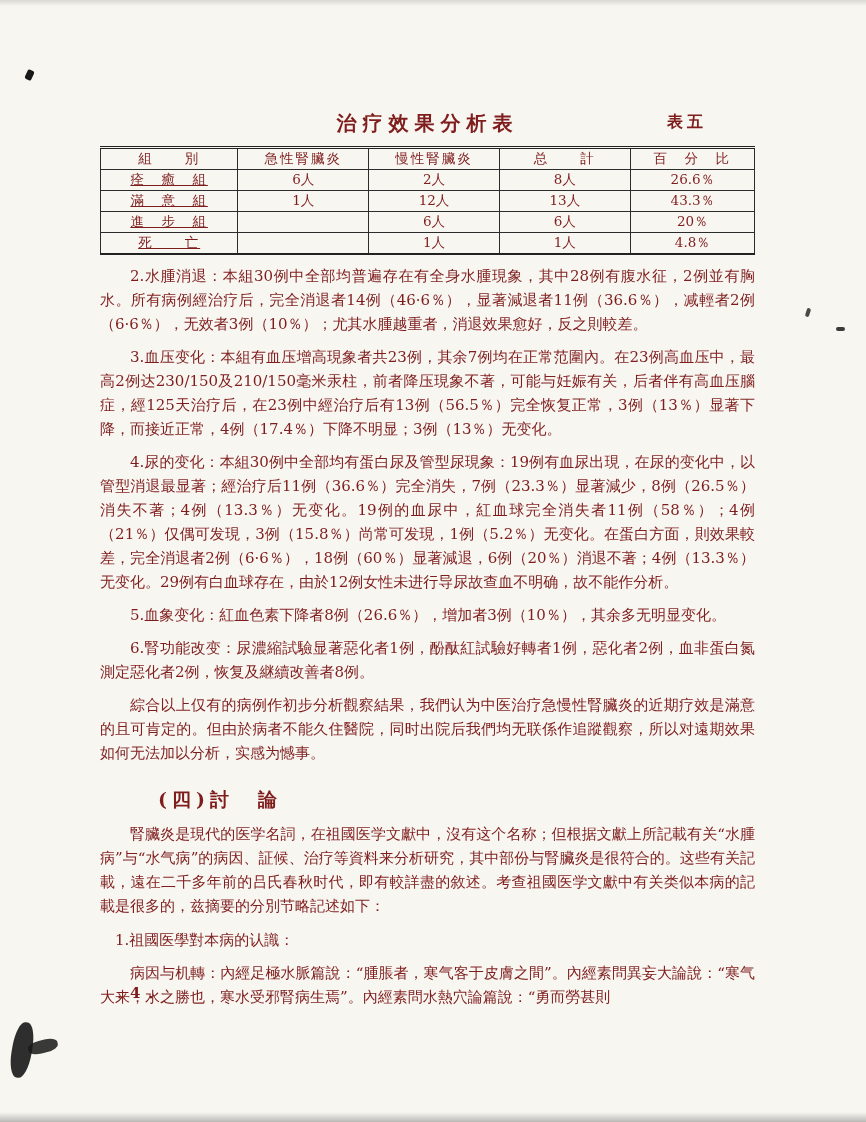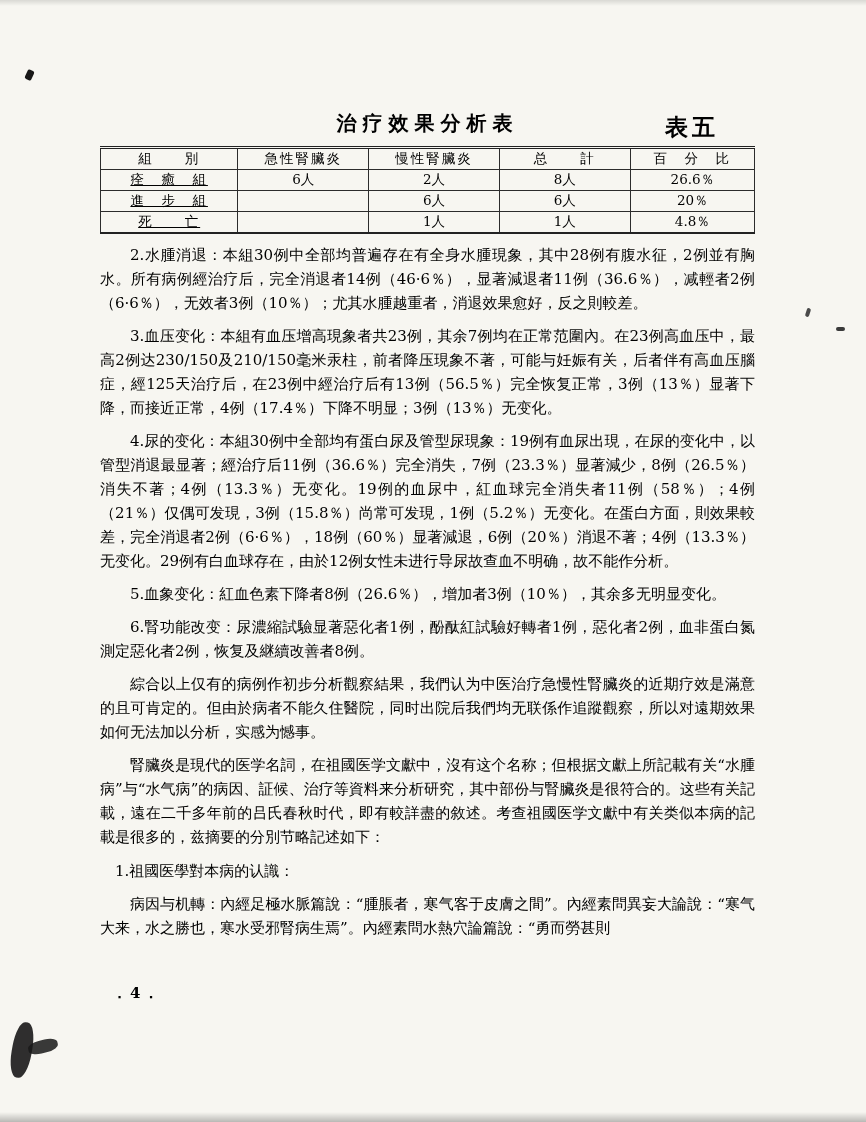--- a/index.html
+++ b/index.html
@@ -5,43 +5,43 @@
   * { box-sizing: border-box; }
   html, body { margin: 0; padding: 0; background: #d9d8d4; }
   .sheet {
     position: relative;
     width: 866px;
     height: 1122px;
     margin: 0 auto;
     background: #f7f6f1;
     overflow: hidden;
     font-family: "DejaVu Serif", serif;
-    color: #000000;
+    color: #7f1d1d;
   }
   .content {
     position: absolute;
     left: 100px;
     top: 110px;
     width: 655px;
   }
   .title-row {
     position: relative;
     text-align: center;
     height: 30px;
   }
   .doc-title {
     font-size: 20px;
     font-weight: bold;
     letter-spacing: 6px;
   }
   .table-label {
     position: absolute;
-    right: 36px;
+    right: 48px;
     top: 2px;
-    font-size: 23px;
+    font-size: 16px;
     font-weight: bold;
     letter-spacing: 4px;
   }
   table.results {
     width: 100%;
     border-collapse: collapse;
     margin-top: 6px;
     font-size: 13.5px;
     table-layout: fixed;
     border-radius: 16px;
@@ -136,20 +136,27 @@
       </thead>
       <tbody>
         <tr>
           <td class="row-label">痊　癒　組</td>
           <td>6人</td>
           <td>2人</td>
           <td>8人</td>
           <td>26.6％</td>
         </tr>
         <tr>
+          <td class="row-label">滿　意　組</td>
+          <td>1人</td>
+          <td>12人</td>
+          <td>13人</td>
+          <td>43.3％</td>
+        </tr>
+        <tr>
           <td class="row-label">進　步　組</td>
           <td></td>
           <td>6人</td>
           <td>6人</td>
           <td>20％</td>
         </tr>
         <tr>
           <td class="row-label">死　　亡</td>
           <td></td>
           <td>1人</td>
@@ -159,20 +166,21 @@
       </tbody>
     </table>
 
     <p class="para">2.水腫消退：本組30例中全部均普遍存在有全身水腫現象，其中28例有腹水征，2例並有胸水。所有病例經治疗后，完全消退者14例（46·6％），显著減退者11例（36.6％），减輕者2例（6·6％），无效者3例（10％）；尤其水腫越重者，消退效果愈好，反之則較差。</p>
     <p class="para">3.血压变化：本組有血压增高現象者共23例，其余7例均在正常范圍內。在23例高血压中，最高2例达230/150及210/150毫米汞柱，前者降压現象不著，可能与妊娠有关，后者伴有高血压腦症，經125天治疗后，在23例中經治疗后有13例（56.5％）完全恢复正常，3例（13％）显著下降，而接近正常，4例（17.4％）下降不明显；3例（13％）无变化。</p>
     <p class="para">4.尿的变化：本組30例中全部均有蛋白尿及管型尿現象：19例有血尿出現，在尿的变化中，以管型消退最显著；經治疗后11例（36.6％）完全消失，7例（23.3％）显著減少，8例（26.5％）消失不著；4例（13.3％）无变化。19例的血尿中，紅血球完全消失者11例（58％）；4例（21％）仅偶可发現，3例（15.8％）尚常可发現，1例（5.2％）无变化。在蛋白方面，則效果較差，完全消退者2例（6·6％），18例（60％）显著減退，6例（20％）消退不著；4例（13.3％）无变化。29例有白血球存在，由於12例女性未进行导尿故查血不明确，故不能作分析。</p>
     <p class="para">5.血象变化：紅血色素下降者8例（26.6％），增加者3例（10％），其余多无明显变化。</p>
     <p class="para">6.腎功能改变：尿濃縮試驗显著惡化者1例，酚酞紅試驗好轉者1例，惡化者2例，血非蛋白氮測定惡化者2例，恢复及継續改善者8例。</p>
     <p class="para">綜合以上仅有的病例作初步分析觀察結果，我們认为中医治疗急慢性腎臟炎的近期疗效是滿意的且可肯定的。但由於病者不能久住醫院，同时出院后我們均无联係作追蹤觀察，所以对遠期效果如何无法加以分析，实感为憾事。</p>
 
+    <div class="section-heading">(四)討　論</div>
 
     <p class="para">腎臟炎是現代的医学名詞，在祖國医学文獻中，沒有这个名称；但根据文獻上所記載有关“水腫病”与“水气病”的病因、証候、治疗等資料来分析研究，其中部份与腎臟炎是很符合的。这些有关記載，遠在二千多年前的吕氏春秋时代，即有較詳盡的敘述。考查祖國医学文獻中有关类似本病的記載是很多的，兹摘要的分別节略記述如下：</p>
     <p class="sub-heading">1.祖國医學對本病的认識：</p>
     <p class="para">病因与机轉：內經足極水脈篇說：“腫脹者，寒气客于皮膚之間”。內經素問異妄大論說：“寒气大来，水之勝也，寒水受邪腎病生焉”。內經素問水熱穴論篇說：“勇而勞甚則</p>
 
   </div>
 
   <div class="page-number">．4．</div>
 
   <div class="artifact art-topleft"></div>

